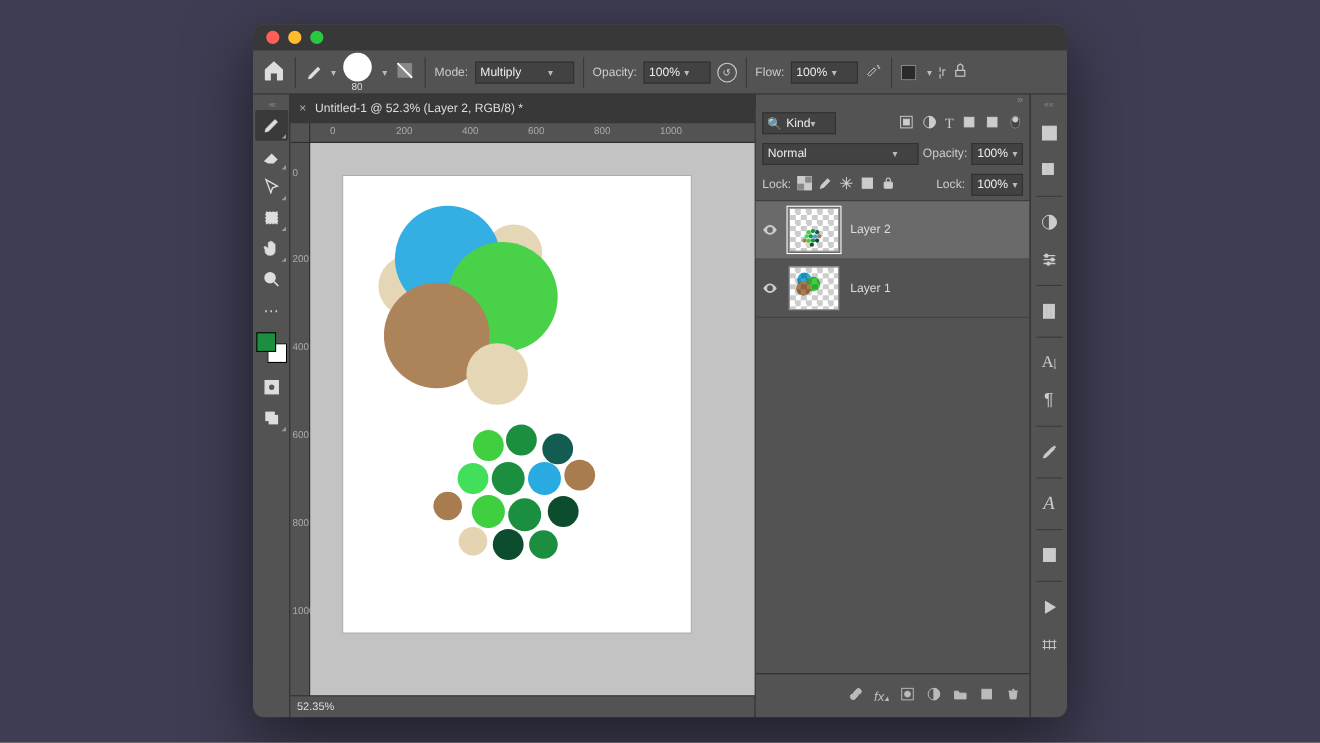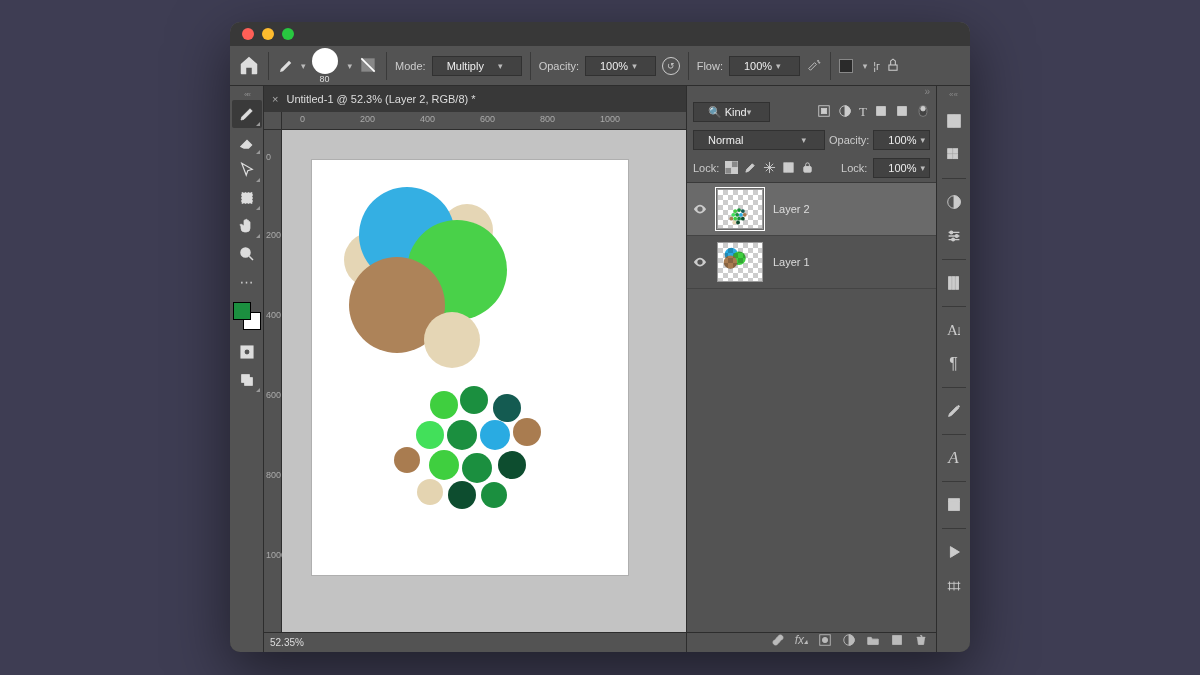--- a/index.html
+++ b/index.html
@@ -7,21 +7,21 @@
   .window { position: absolute; left: 230px; top: 22px; width: 740px; height: 630px; background: #535353; border-radius: 10px; box-shadow: 0 20px 60px rgba(0,0,0,0.5); overflow: hidden; display: flex; flex-direction: column; }
   .titlebar { height: 24px; background: #383838; display: flex; align-items: center; position: relative; border-top-left-radius:10px; border-top-right-radius:10px; }
   .traffic { display: flex; gap: 8px; padding-left: 12px; }
   .dot { width: 12px; height: 12px; border-radius: 50%; }
   .dot.r{background:#ff5f57}.dot.y{background:#febc2e}.dot.g{background:#28c840}
   .title-text { position:absolute; left:0; right:0; text-align:center; font-size:13px; color:#ddd; pointer-events:none; }
   .optionsbar { height: 40px; background: #535353; display:flex; align-items:center; gap:6px; padding:0 8px; border-bottom:1px solid #2d2d2d; color:#ddd; font-size:11px; }
   .home-icon{width:22px;height:22px;fill:#ddd}
   .brush-swatch{width:26px;height:26px;border-radius:50%;background:#fff;}
   .opt-label{color:#ccc}
-  .opt-field{background:#424242;border:1px solid #313131;color:#eee;padding:2px 18px 2px 14px;font-size:11px;position:relative;height:20px;display:flex;align-items:center}
+  .opt-field{background:#424242;border:1px solid #313131;color:#eee;padding:2px 18px 2px 4px;font-size:11px;position:relative;height:20px;display:flex;align-items:center}
   .chev{margin-left:4px;font-size:9px;color:#bbb}
   .opt-field.wide{min-width:90px}
   .sep{width:1px;height:28px;background:#3a3a3a;margin:0 2px}
   .smoothing{width:18px;height:18px;border:1.5px solid #ccc;border-radius:50%;display:flex;align-items:center;justify-content:center;color:#ccc;font-size:9px}
   .cbox{width:14px;height:14px;border:1px solid #888;background:#2a2a2a}
   
   .body { flex:1; display:flex; min-height:0; background:#323232; }
   .tool-col { width:34px; background:#535353; border-right:1px solid #2d2d2d; display:flex; flex-direction:column; align-items:center; padding-top:4px; gap:0; }
   .tool-col .handle{height:10px;font-size:8px;color:#888;letter-spacing:-2px}
   .tool{width:30px;height:28px;display:flex;align-items:center;justify-content:center;color:#ccc;border-radius:2px;position:relative}
@@ -65,21 +65,21 @@
   .opt-field.pct{min-width:44px;padding-right:4px}
   .layer{display:flex;align-items:center;padding:6px 6px;gap:10px;border-bottom:1px solid #444}
   .layer.selected{background:#6a6a6a}
   .eye{width:14px;height:14px}
   .eye svg{width:14px;height:14px;fill:#ccc}
   .thumb{width:46px;height:40px;background:#fff;border:1px solid #999;position:relative;overflow:hidden}
   .thumb.checker{background:repeating-conic-gradient(#ccc 0 25%,#fff 0 50%) 0 0/10px 10px}
   .thumb.selected{outline:1px solid #fff;outline-offset:1px}
   .layer-name{flex:1;font-size:11px}
   .lock-icon{width:12px;height:12px;fill:#bbb}
-  .panel-footer{height:20px;border-top:1px solid #2d2d2d;display:flex;align-items:flex-start;justify-content:flex-end;gap:10px;padding:0 8px}
+  .panel-footer{height:40px;border-top:1px solid #2d2d2d;display:flex;align-items:center;justify-content:flex-end;gap:10px;padding:0 8px}
   .panel-footer svg{width:14px;height:14px;fill:#bbb;stroke:#bbb}
   
   .right-dock{width:34px;background:#535353;border-left:1px solid #2d2d2d;display:flex;flex-direction:column;align-items:center;padding-top:4px;gap:8px}
   .right-dock .handle{height:10px;font-size:8px;color:#888}
   .right-dock .ditem{width:26px;height:26px;display:flex;align-items:center;justify-content:center;color:#ccc}
   .right-dock .ditem svg{width:18px;height:18px;fill:#ccc;stroke:#ccc}
   .dock-divider{width:24px;height:1px;background:#3a3a3a;margin:2px 0}
   
   .airbrush{width:16px;height:14px}
 </style>

